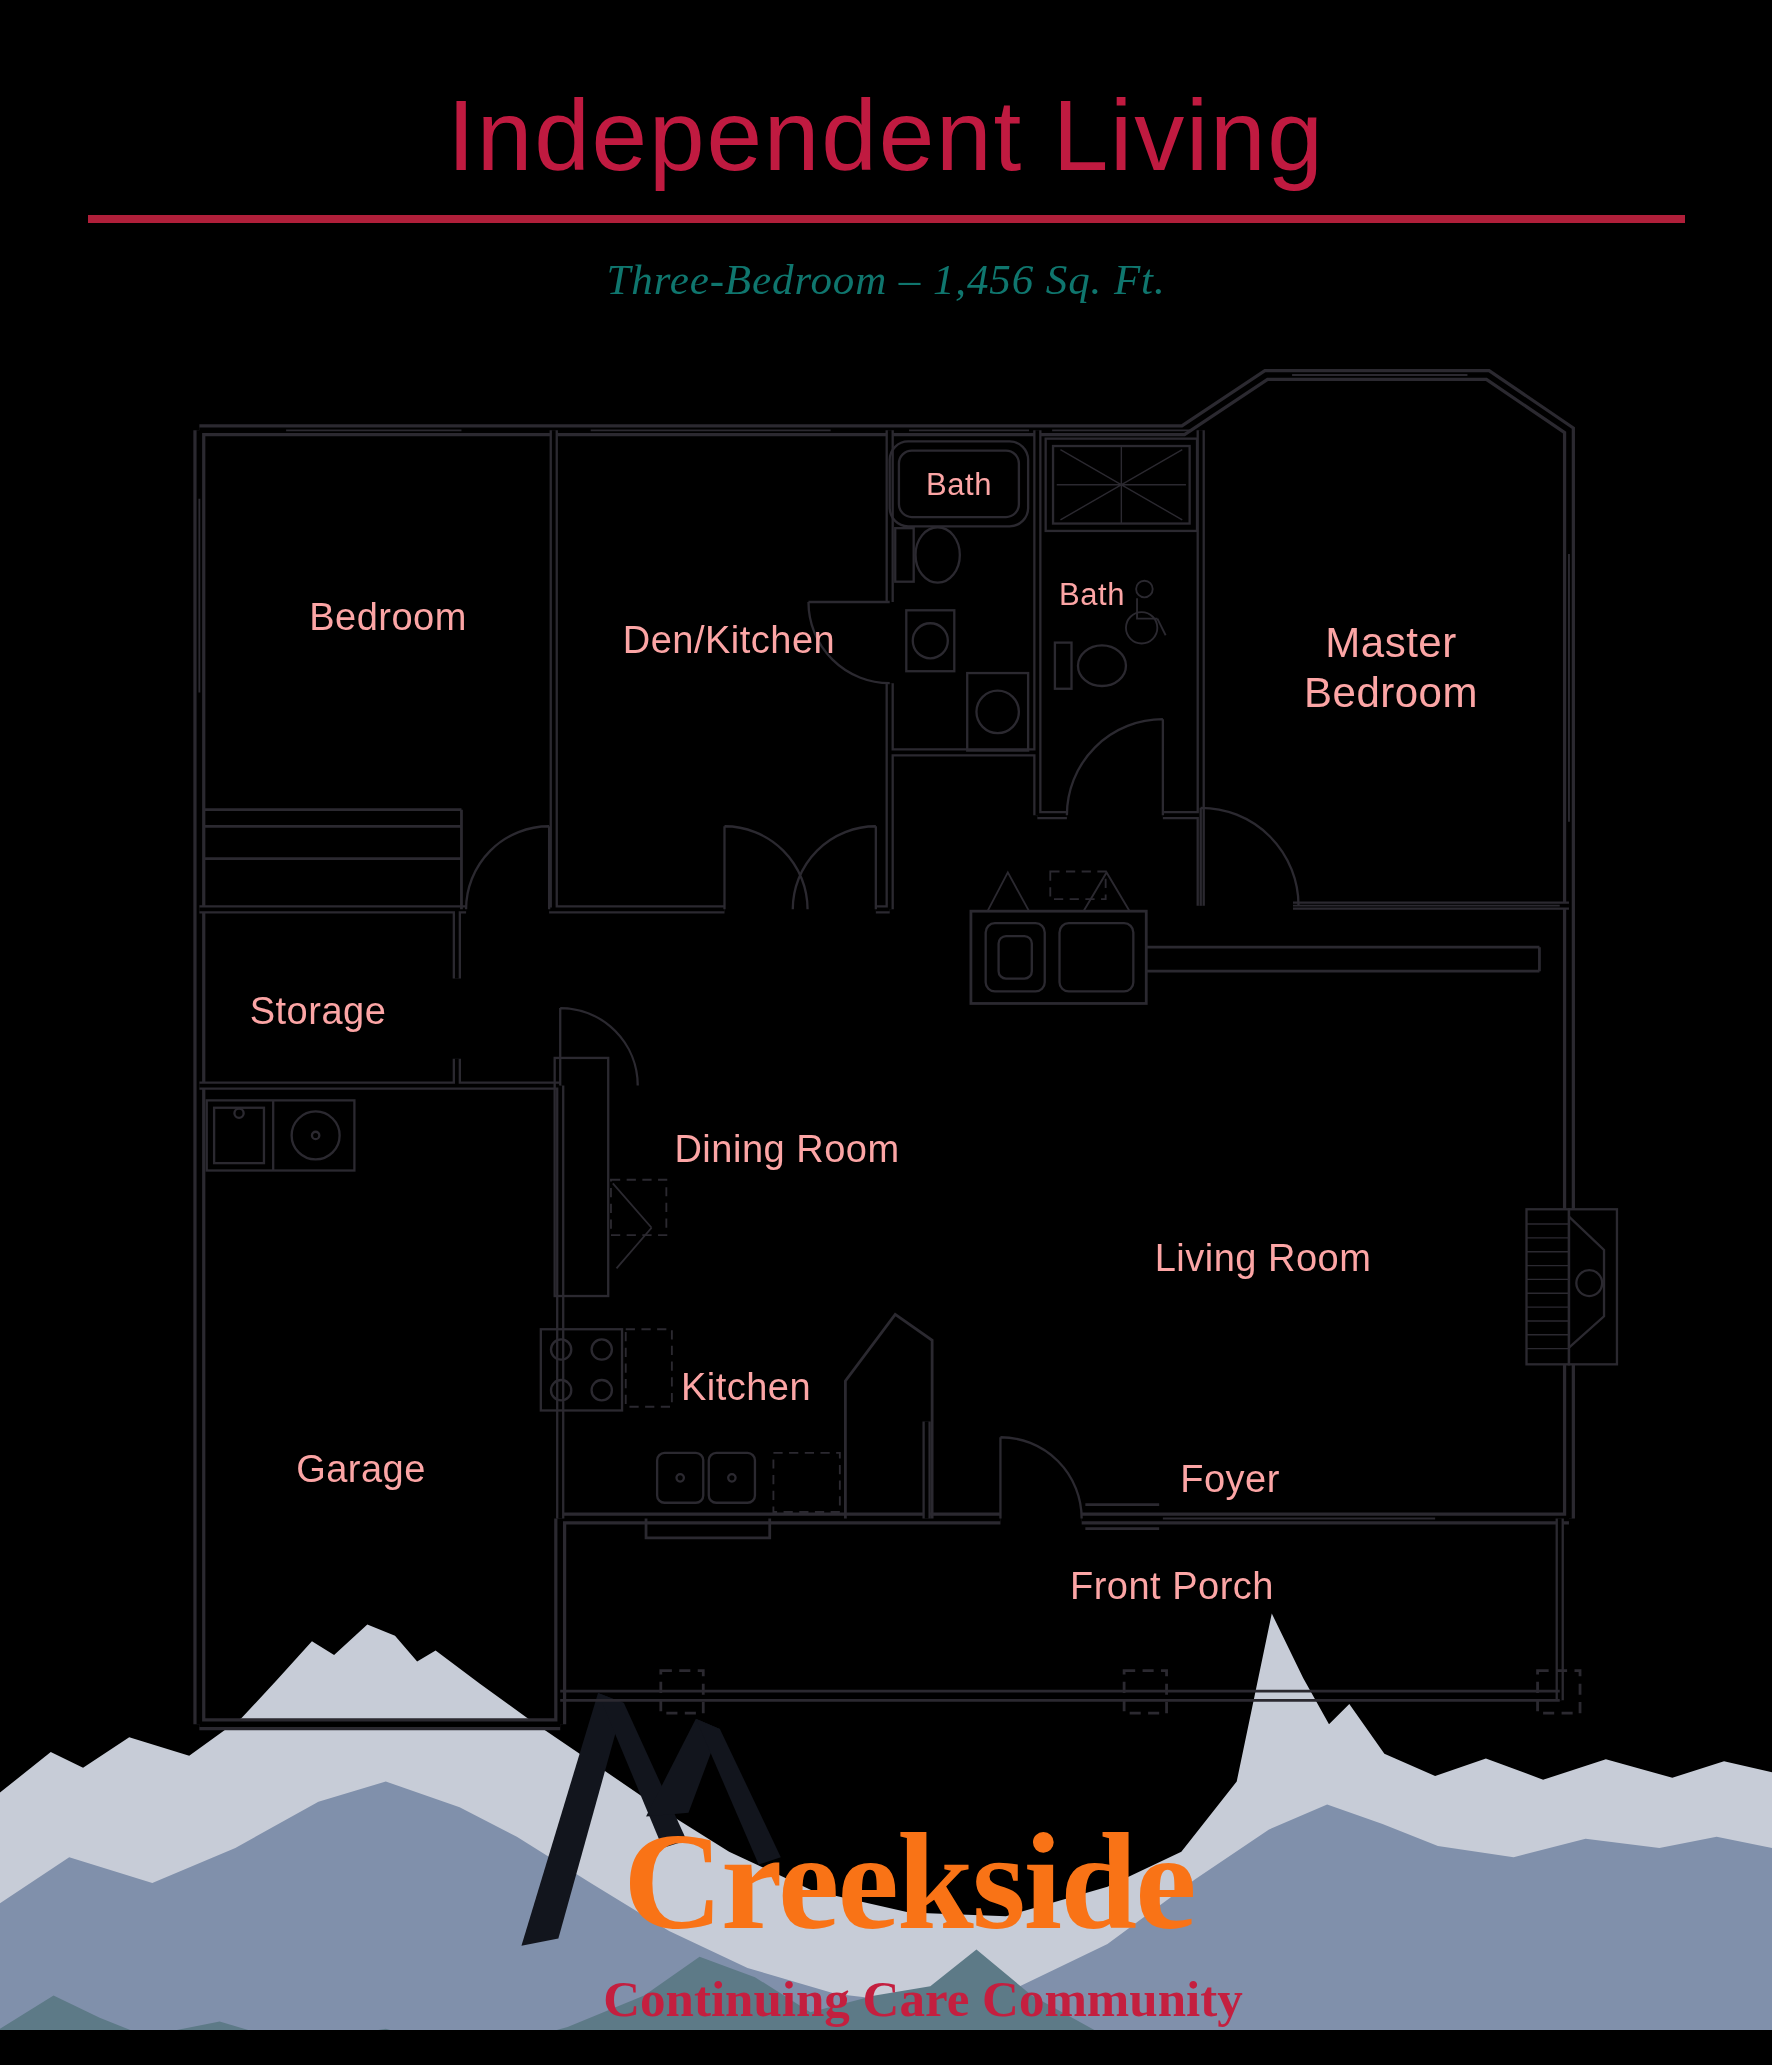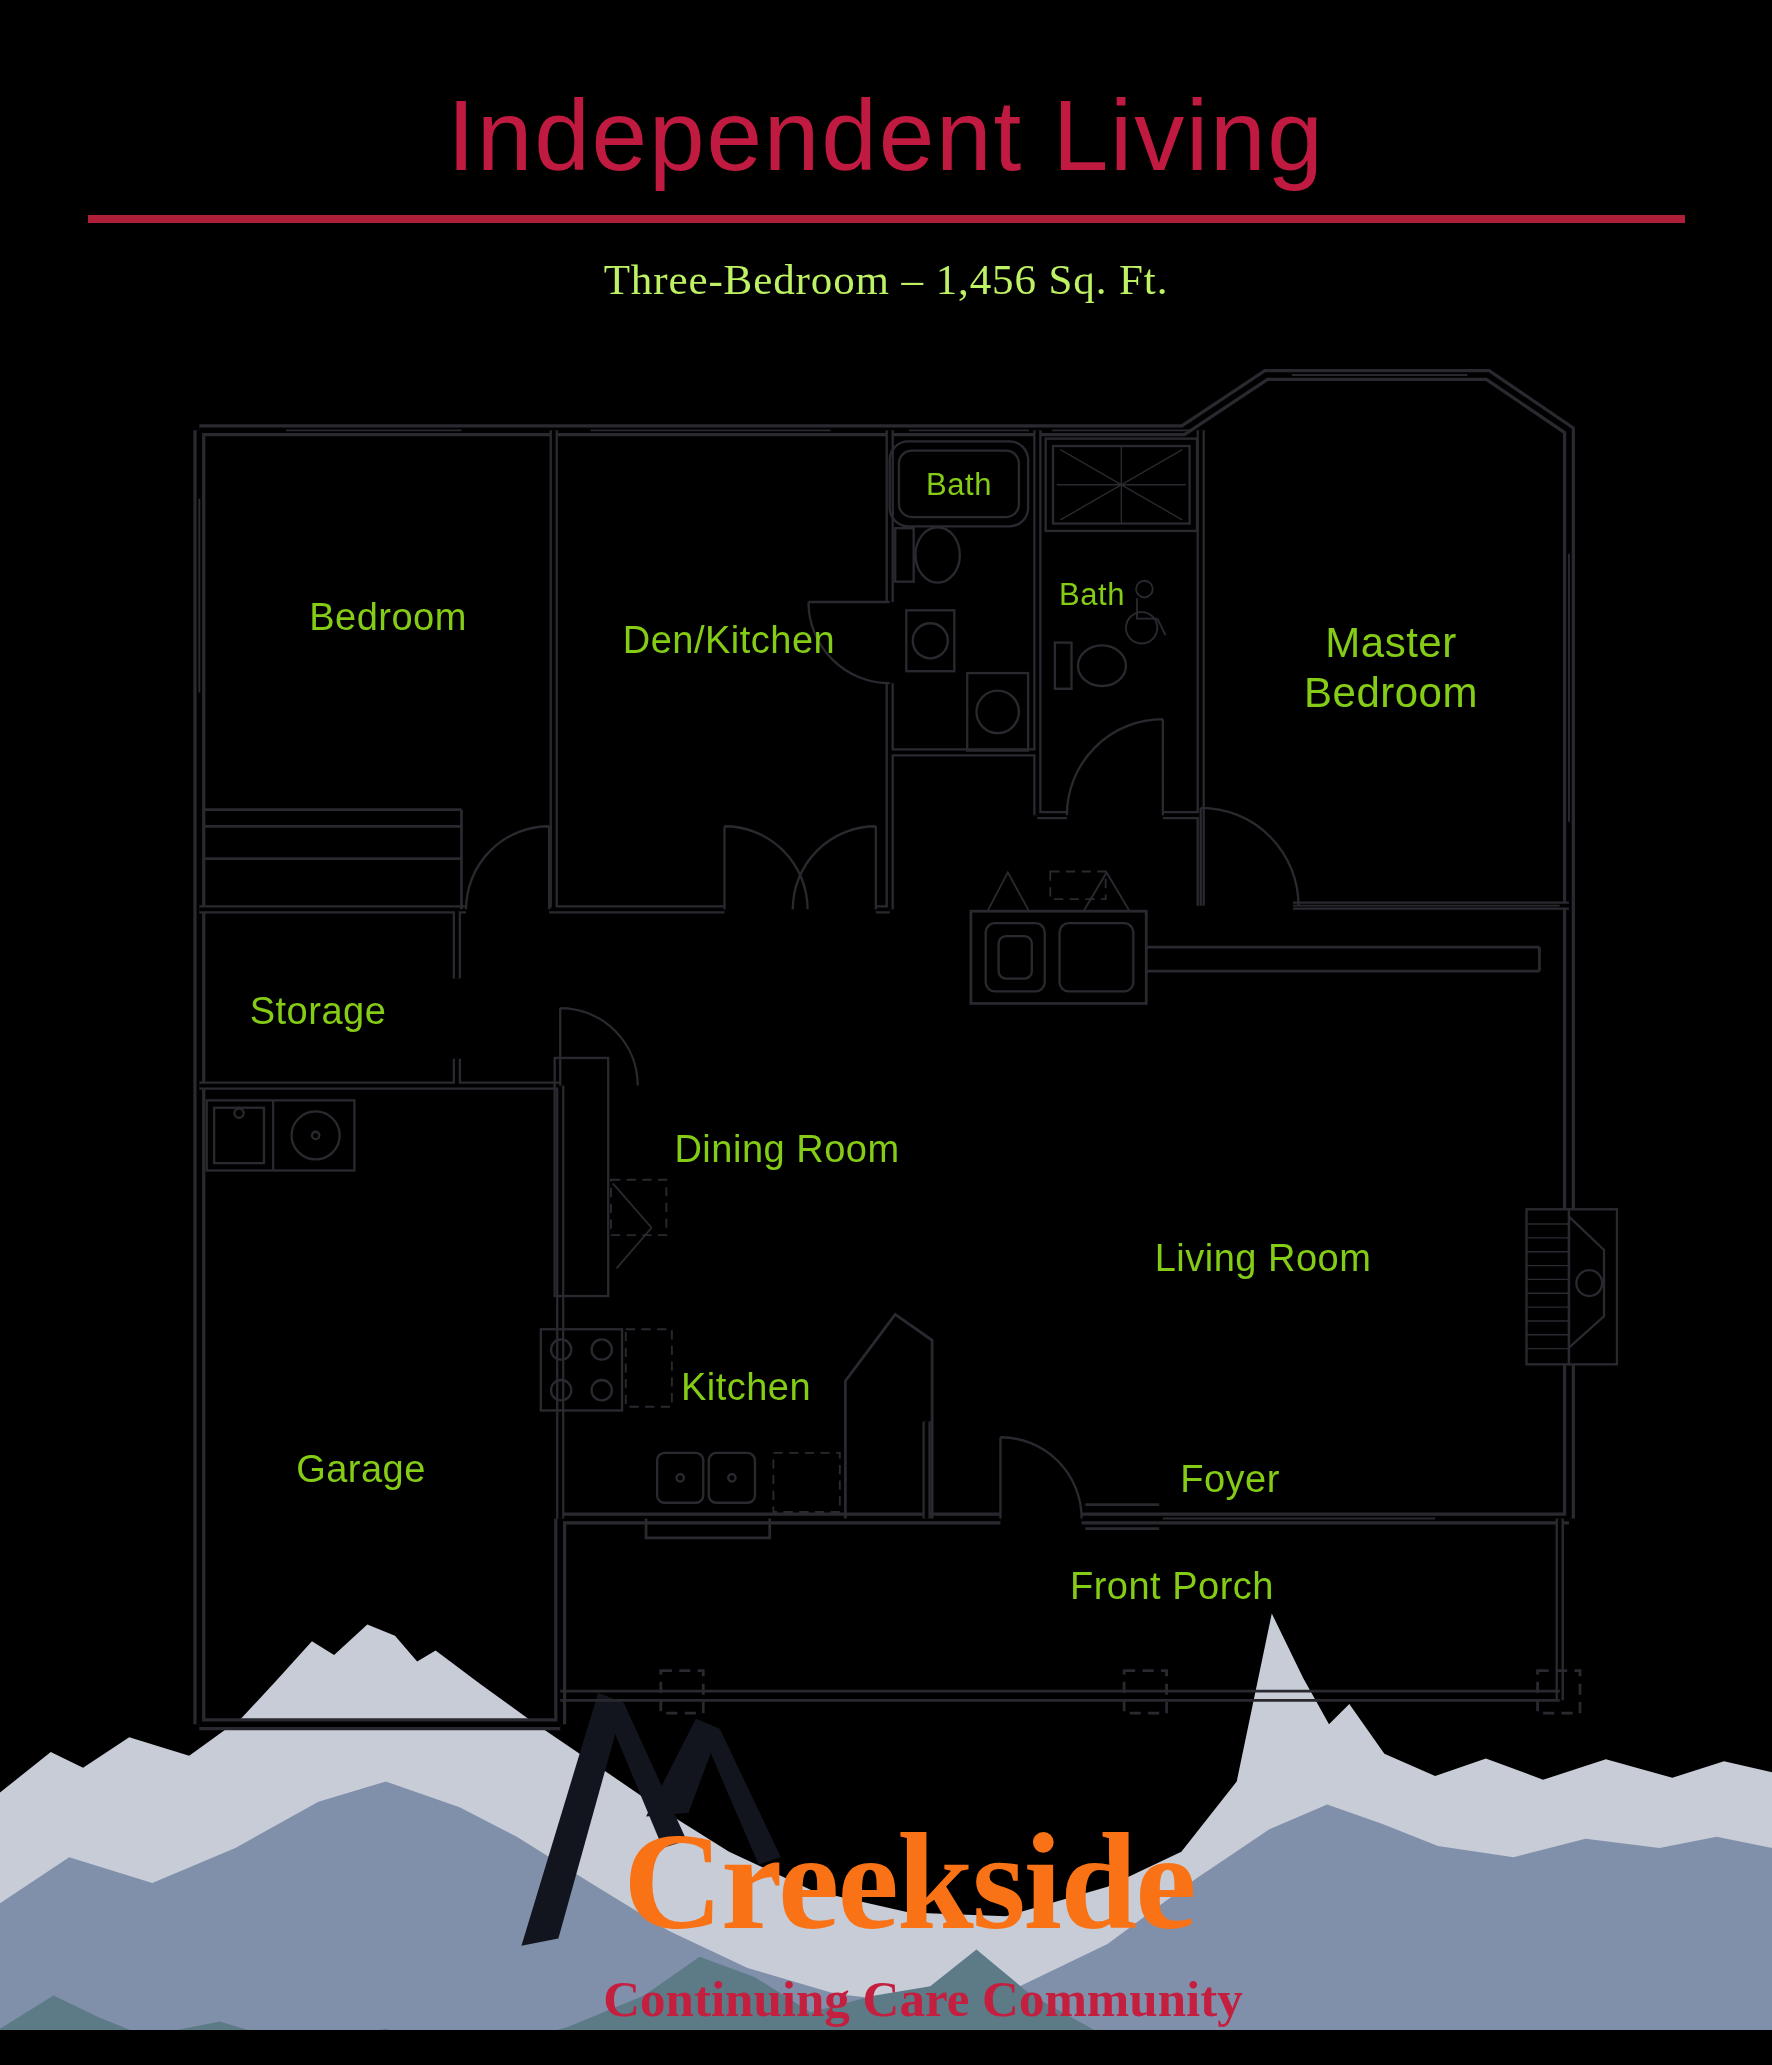--- a/index.html
+++ b/index.html
@@ -3,27 +3,27 @@
 <meta charset="utf-8">
 <style>
   html,body{margin:0;padding:0;background:#000;}
   #canvas{position:relative;width:1772px;height:2030px;background:#000;overflow:hidden;
           font-family:"Liberation Sans",sans-serif;}
   
   .title{position:absolute;left:886px;top:135px;transform:translate(-50%,-50%);
          font-size:100px;font-weight:400;letter-spacing:1.8px;color:#c01a40;white-space:nowrap;}
   .rule{position:absolute;left:88px;top:215px;width:1597px;height:8.3px;background:#b01f3a;}
   .sub{position:absolute;left:886px;transform:translate(-50%,-50%);
-       font-family:"Liberation Serif",serif;font-size:43px;color:#bef264;
-       letter-spacing:0.9px;white-space:nowrap;}
+       font-family:"Liberation Serif",serif;font-size:43px;color:#0f766e;
+       letter-spacing:0.9px;white-space:nowrap;font-style:italic;}
   .sub1{top:279px;} .sub2{top:338px;}
   
   #plan{position:absolute;left:0;top:0;width:1772px;height:2066px;}
   
-  .room{position:absolute;transform:translate(-50%,-50%);color:#84cc16;
+  .room{position:absolute;transform:translate(-50%,-50%);color:#fca5a5;
         font-size:38px;letter-spacing:0.5px;white-space:nowrap;}
   .room.small{font-size:31px;}
   .room.master{font-size:42px;line-height:1.18;text-align:center;white-space:normal;width:332px;margin-top:44px;}
   .lbl-bedroom{left:388px;top:617px;}
   .lbl-den{left:729px;top:640px;}
   .lbl-bath-hall{left:959px;top:485px;}
   .lbl-bath-master{left:1092px;top:595px;}
   .lbl-master{left:1391px;top:624px;}
   .lbl-storage{left:318px;top:1011px;}
   .lbl-dining{left:787px;top:1149px;}

